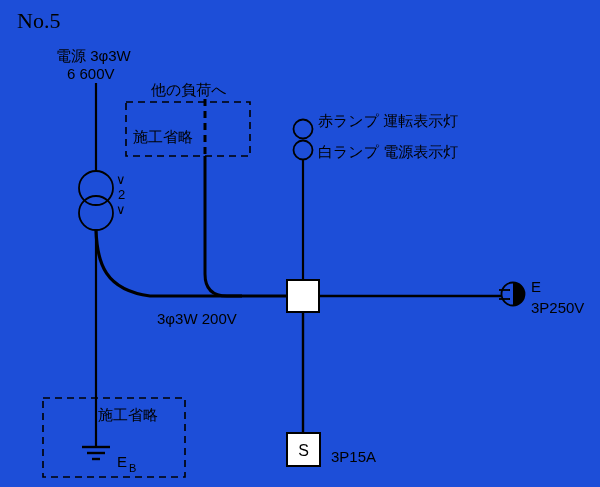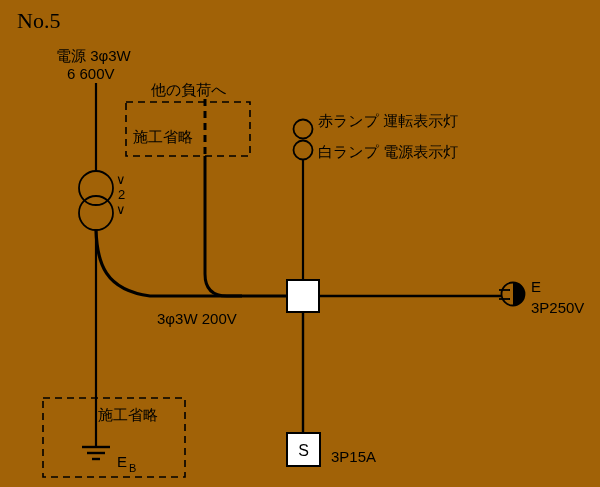--- a/index.html
+++ b/index.html
@@ -4,21 +4,21 @@
 <style>
   html, body {
     margin: 0;
     padding: 0;
     background: #ffffff;
   }
   .stage {
     position: relative;
     width: 600px;
     height: 487px;
-    background: #a16207;
+    background: #1d4ed8;
     overflow: hidden;
   }
   svg text {
     fill: #000000;
   }
   .jp {
     font-family: "Liberation Sans", "DejaVu Sans", sans-serif;
     font-size: 15px;
   }
   .title {

